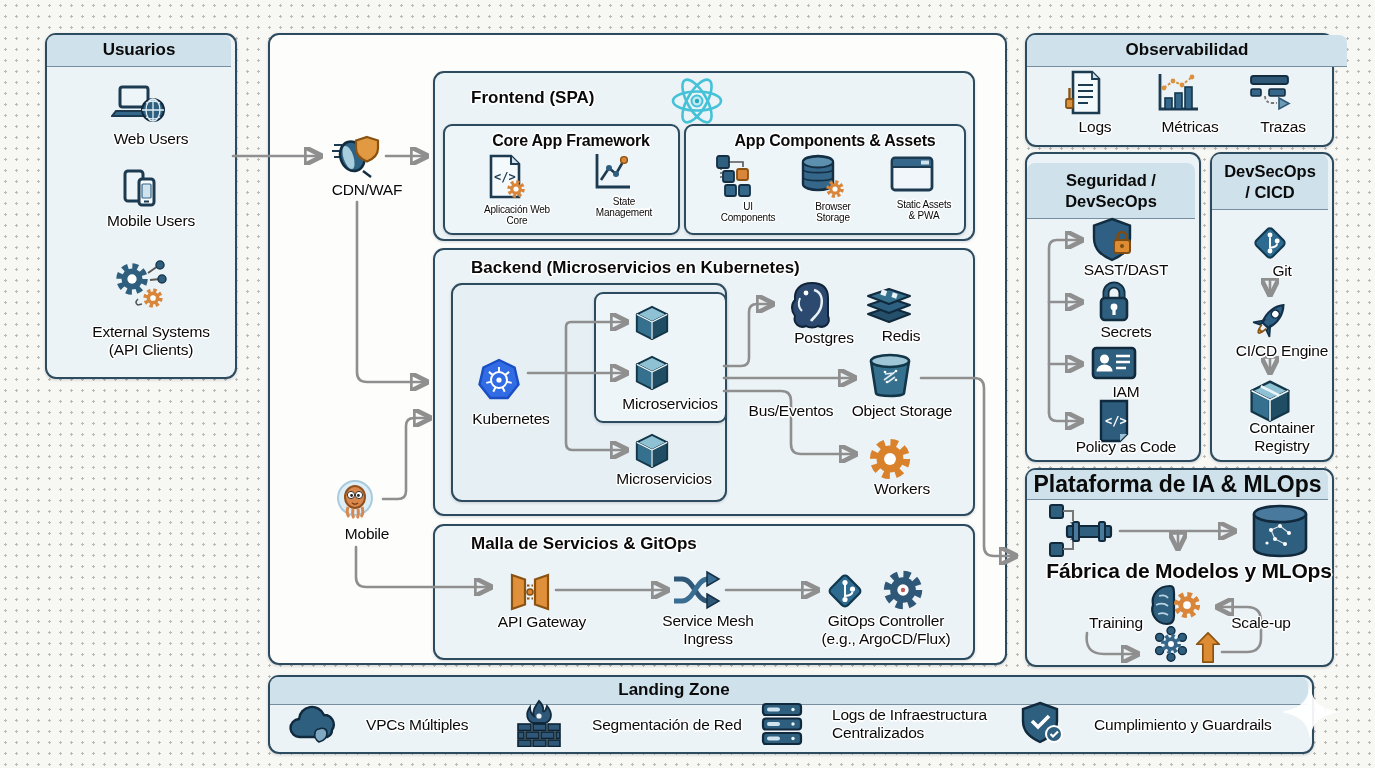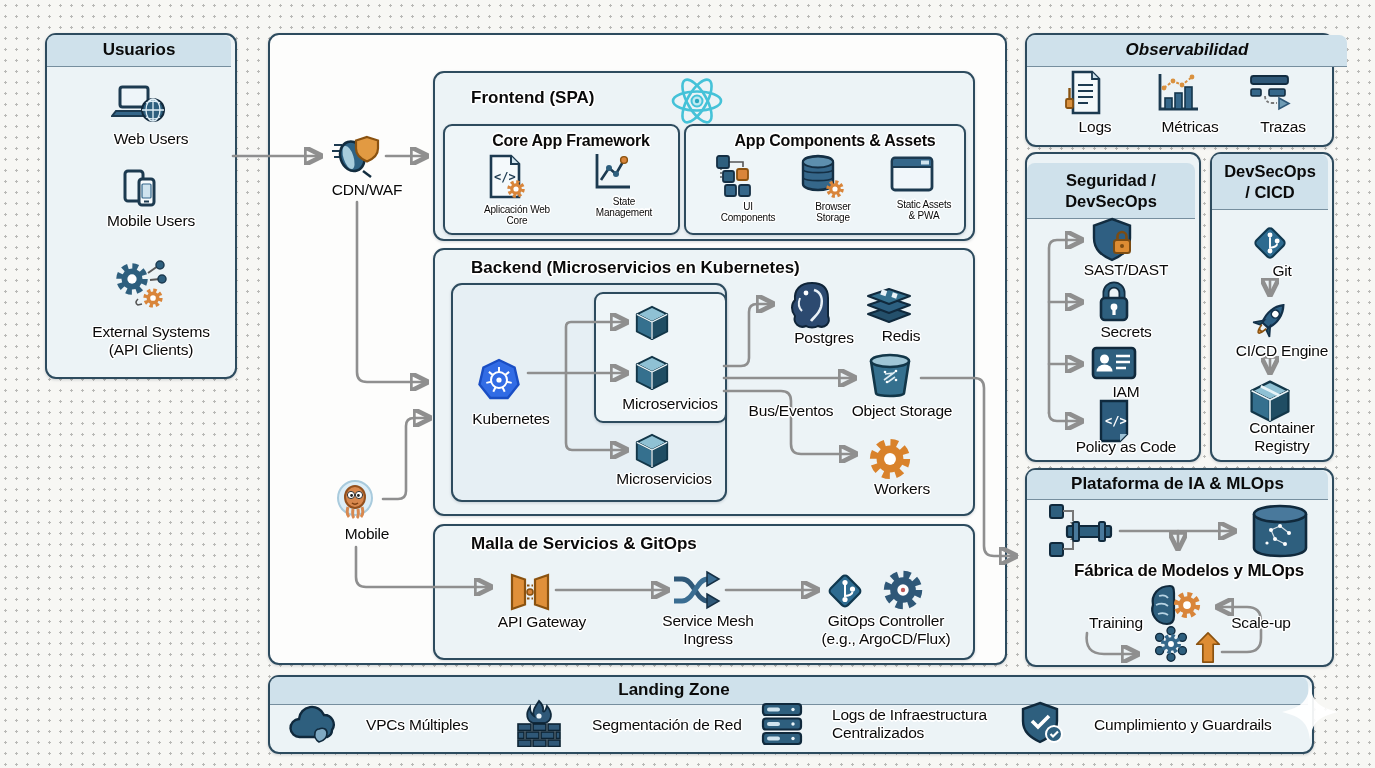--- a/index.html
+++ b/index.html
@@ -259,21 +259,21 @@
     <use href="#gear" width="44" height="44" color="#2f5878"></use>
     <circle cx="22" cy="22" r="2.2" fill="#c05a5a"></circle>
   </svg>
   <div class="lbl big halo" style="left:874px;top:630px">
     <span>GitOps Controller</span><br>
     <span>(e.g., ArgoCD/Flux)</span></div>
 </div>
 
 <div>
   <div class="box" style="left:1025px;top:33px;width:305px;height:110px;"></div>
-  <div class="hdr" style="left:1027px;top:35px;width:320px;height:31px;font-size:17px;font-style:italic;">
+  <div class="hdr" style="left:1027px;top:35px;width:320px;height:31px;font-size:17px;">
     <span>Observabilidad</span>
       </div>
   <svg class="icon" style="left:1083px;top:93px" width="46" height="48" viewBox="0 0 46 48">
     <path d="M13,3 h19 l7,7 v34 h-26 z" fill="#f4f9fb" stroke="#1c3a50" stroke-width="2.6"></path>
     <path d="M32,3 v7 h7" fill="#cfe3ee" stroke="#1c3a50" stroke-width="1.8"></path>
     <path d="M18,16 h15 M18,22 h15 M18,28 h15 M18,34 h10" stroke="#1c3a50" stroke-width="2.2"></path>
     <path d="M9.5,30 v-11" stroke="#8a5210" stroke-width="2.4"></path>
     <rect x="6" y="30" width="7" height="9" rx="1.5" fill="#d9913f" stroke="#8a5210" stroke-width="1.8"></rect>
   </svg>
   <div class="lbl big halo" style="left:1083px;top:127px">Logs</div>
@@ -362,21 +362,21 @@
     <use href="#cube" width="40" height="40"></use>
     <path d="M12,8 l16,8" stroke="#e8f4f8" stroke-width="2.4"></path>
   </svg>
   <div class="lbl big halo" style="left:1270px;top:437px">
     <span>Container</span><br>
     <span>Registry</span></div>
 </div>
 
 <div>
   <div class="box" style="left:1025px;top:468px;width:305px;height:195px;"></div>
-  <div class="hdr" style="left:1027px;top:470px;width:301px;height:29px;font-size:17px;">
+  <div class="hdr" style="left:1027px;top:470px;width:301px;height:29px;font-size:23px;">
     <span>Plataforma de IA &amp; MLOps</span>
       </div>
   <svg class="icon" style="left:1081px;top:531px" width="68" height="64" viewBox="0 0 68 64">
     <rect x="3" y="6" width="13" height="13" rx="2" fill="#2e5f7e" stroke="#10293c" stroke-width="2"></rect>
     <rect x="3" y="44" width="13" height="13" rx="2" fill="#2e5f7e" stroke="#10293c" stroke-width="2"></rect>
     <path d="M16,12 h10 v10 M16,50 h10 v-8" fill="none" stroke="#777" stroke-width="2"></path>
     <polygon points="23,23 26,28 29,23" fill="#777"></polygon>
         <polygon points="23,41 26,36 29,41" fill="#777"></polygon>
     <rect x="20" y="27" width="44" height="11" rx="2" fill="#2e5f7e" stroke="#10293c" stroke-width="2.2"></rect>
     <rect x="26" y="23" width="6" height="19" rx="1.5" fill="#49799c" stroke="#10293c" stroke-width="2"></rect>
@@ -388,21 +388,21 @@
     <path d="M22,28 L31,24 L40,31 M26,37 L36,42 M26,37 L22,28" stroke="rgba(255,255,255,.8)" stroke-width="1.2" fill="none"></path>
     <g fill="#fff">
           <circle cx="22" cy="28" r="2"></circle>
           <circle cx="31" cy="24" r="2"></circle>
           <circle cx="40" cy="31" r="2"></circle>
     <circle cx="26" cy="37" r="2"></circle>
           <circle cx="36" cy="42" r="2"></circle>
           <circle cx="18" cy="41" r="1.6"></circle>
         </g>
   </svg>
-  <div class="lbl bold halo" style="left:1177px;top:571px;font-size:17px">Fábrica de Modelos y MLOps</div>
+  <div class="lbl bold halo" style="left:1177px;top:571px;font-size:21px">Fábrica de Modelos y MLOps</div>
   <div class="lbl big halo" style="left:1104px;top:623px">Training</div>
   <svg class="icon" style="left:1174px;top:606px" width="56" height="46" viewBox="0 0 56 46">
     <path d="M24,3 C12,3 5,12 7,22 C4,30 10,41 21,41 C26,41 28,38 28,33 V10 C28,5 27,3 24,3 Z" fill="#2e5f7e" stroke="#10293c" stroke-width="2.2"></path>
     <path d="M13,13 q6,-2 9,2 M10,22 q7,-3 12,1 M12,31 q6,-2 10,1" stroke="#b8d4e4" stroke-width="1.8" fill="none"></path>
     <use href="#gear" x="26" y="7" width="30" height="30" color="#d9853a"></use>
   </svg>
   <div class="lbl big halo" style="left:1249px;top:623px">Scale-up</div>
   <svg class="icon" style="left:1171px;top:644px" width="38" height="38" viewBox="0 0 40 40">
     <g fill="#2e5f7e" stroke="#10293c" stroke-width="1.4">
       <circle cx="20" cy="6" r="4.2"></circle>

